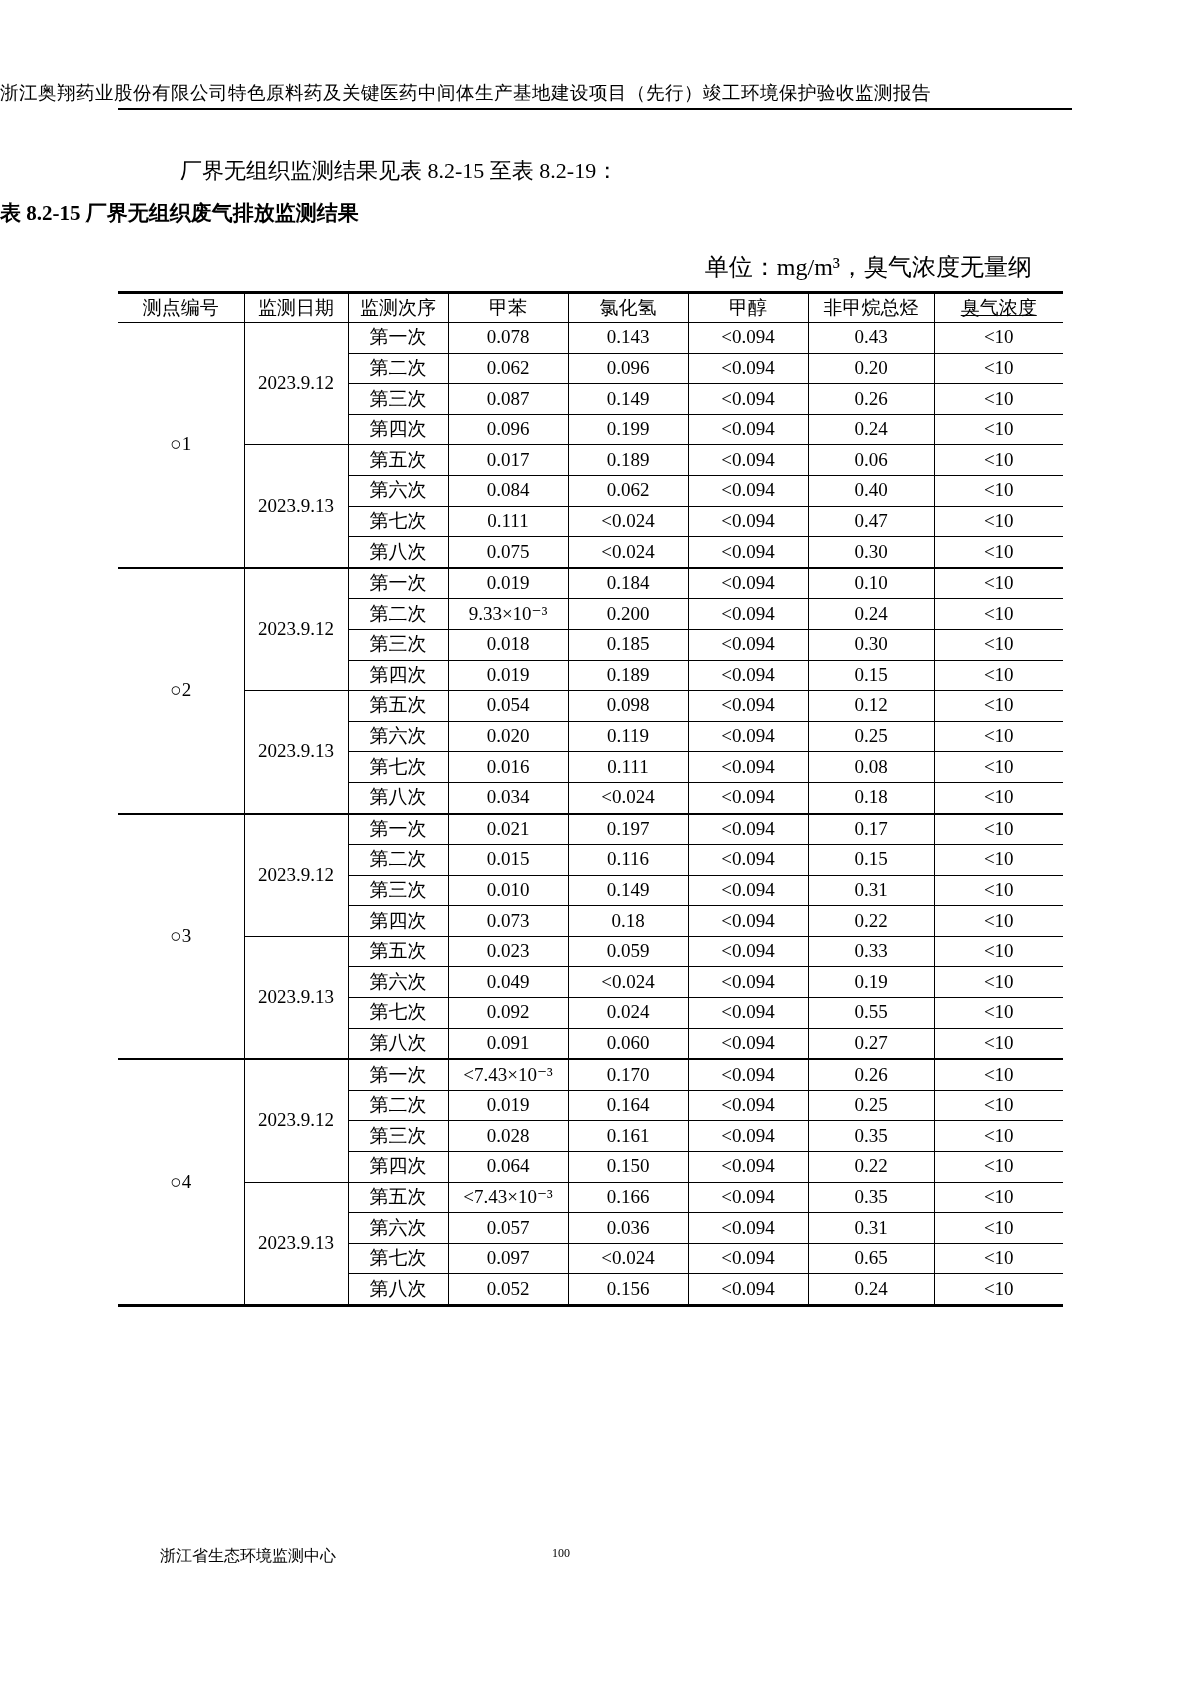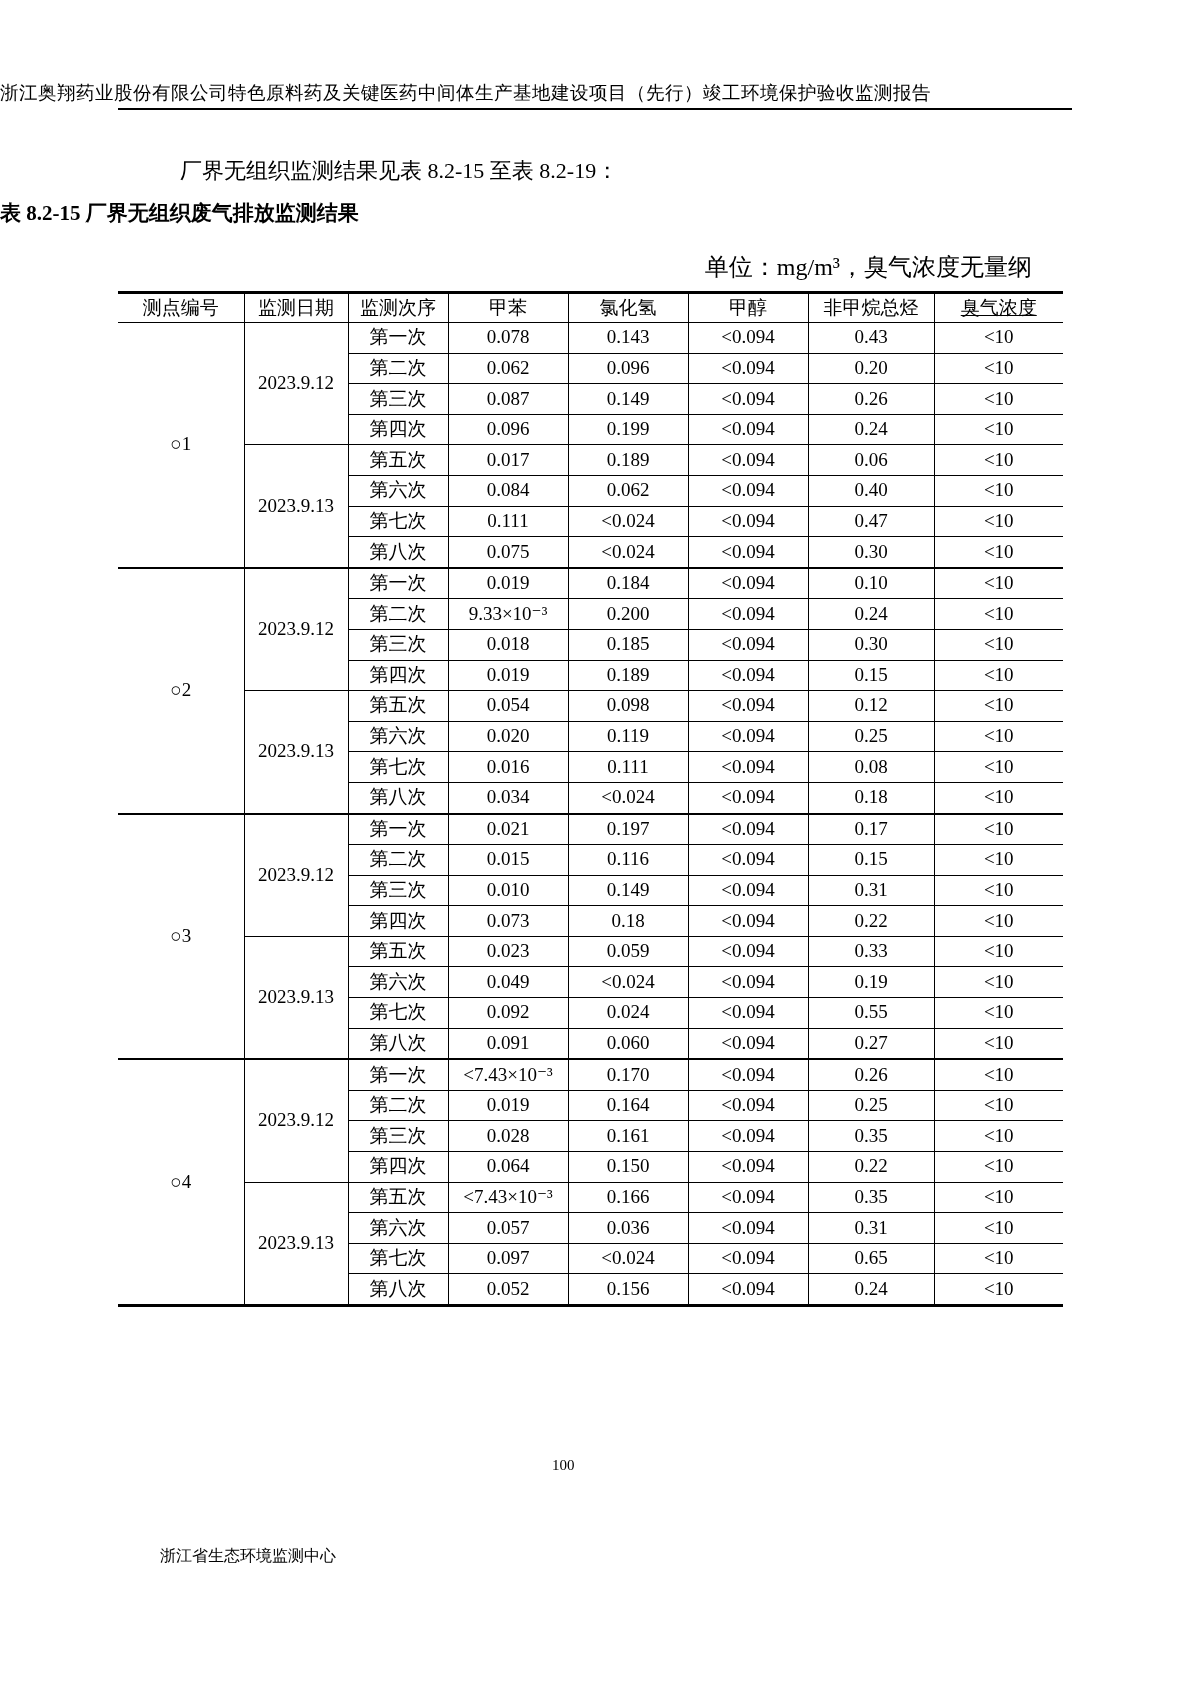--- a/index.html
+++ b/index.html
@@ -91,23 +91,23 @@
   .cell-odor { border-right: none !important; }
   .page-footer-org {
     position: absolute;
     top: 1546px;
     left: 160px;
     font-size: 16px;
     white-space: nowrap;
   }
   .page-footer-num {
     position: absolute;
-    top: 1457px;
+    top: 1546px;
     left: 552px;
-    font-size: 15px;
+    font-size: 12px;
   }
 </style>
 </head>
 <body>
 
 <div class="page-header">浙江奥翔药业股份有限公司特色原料药及关键医药中间体生产基地建设项目（先行）竣工环境保护验收监测报告</div>
 <div class="header-rule"></div>
 
 <div class="intro-text">厂界无组织监测结果见表 8.2-15 至表 8.2-19：</div>
 

